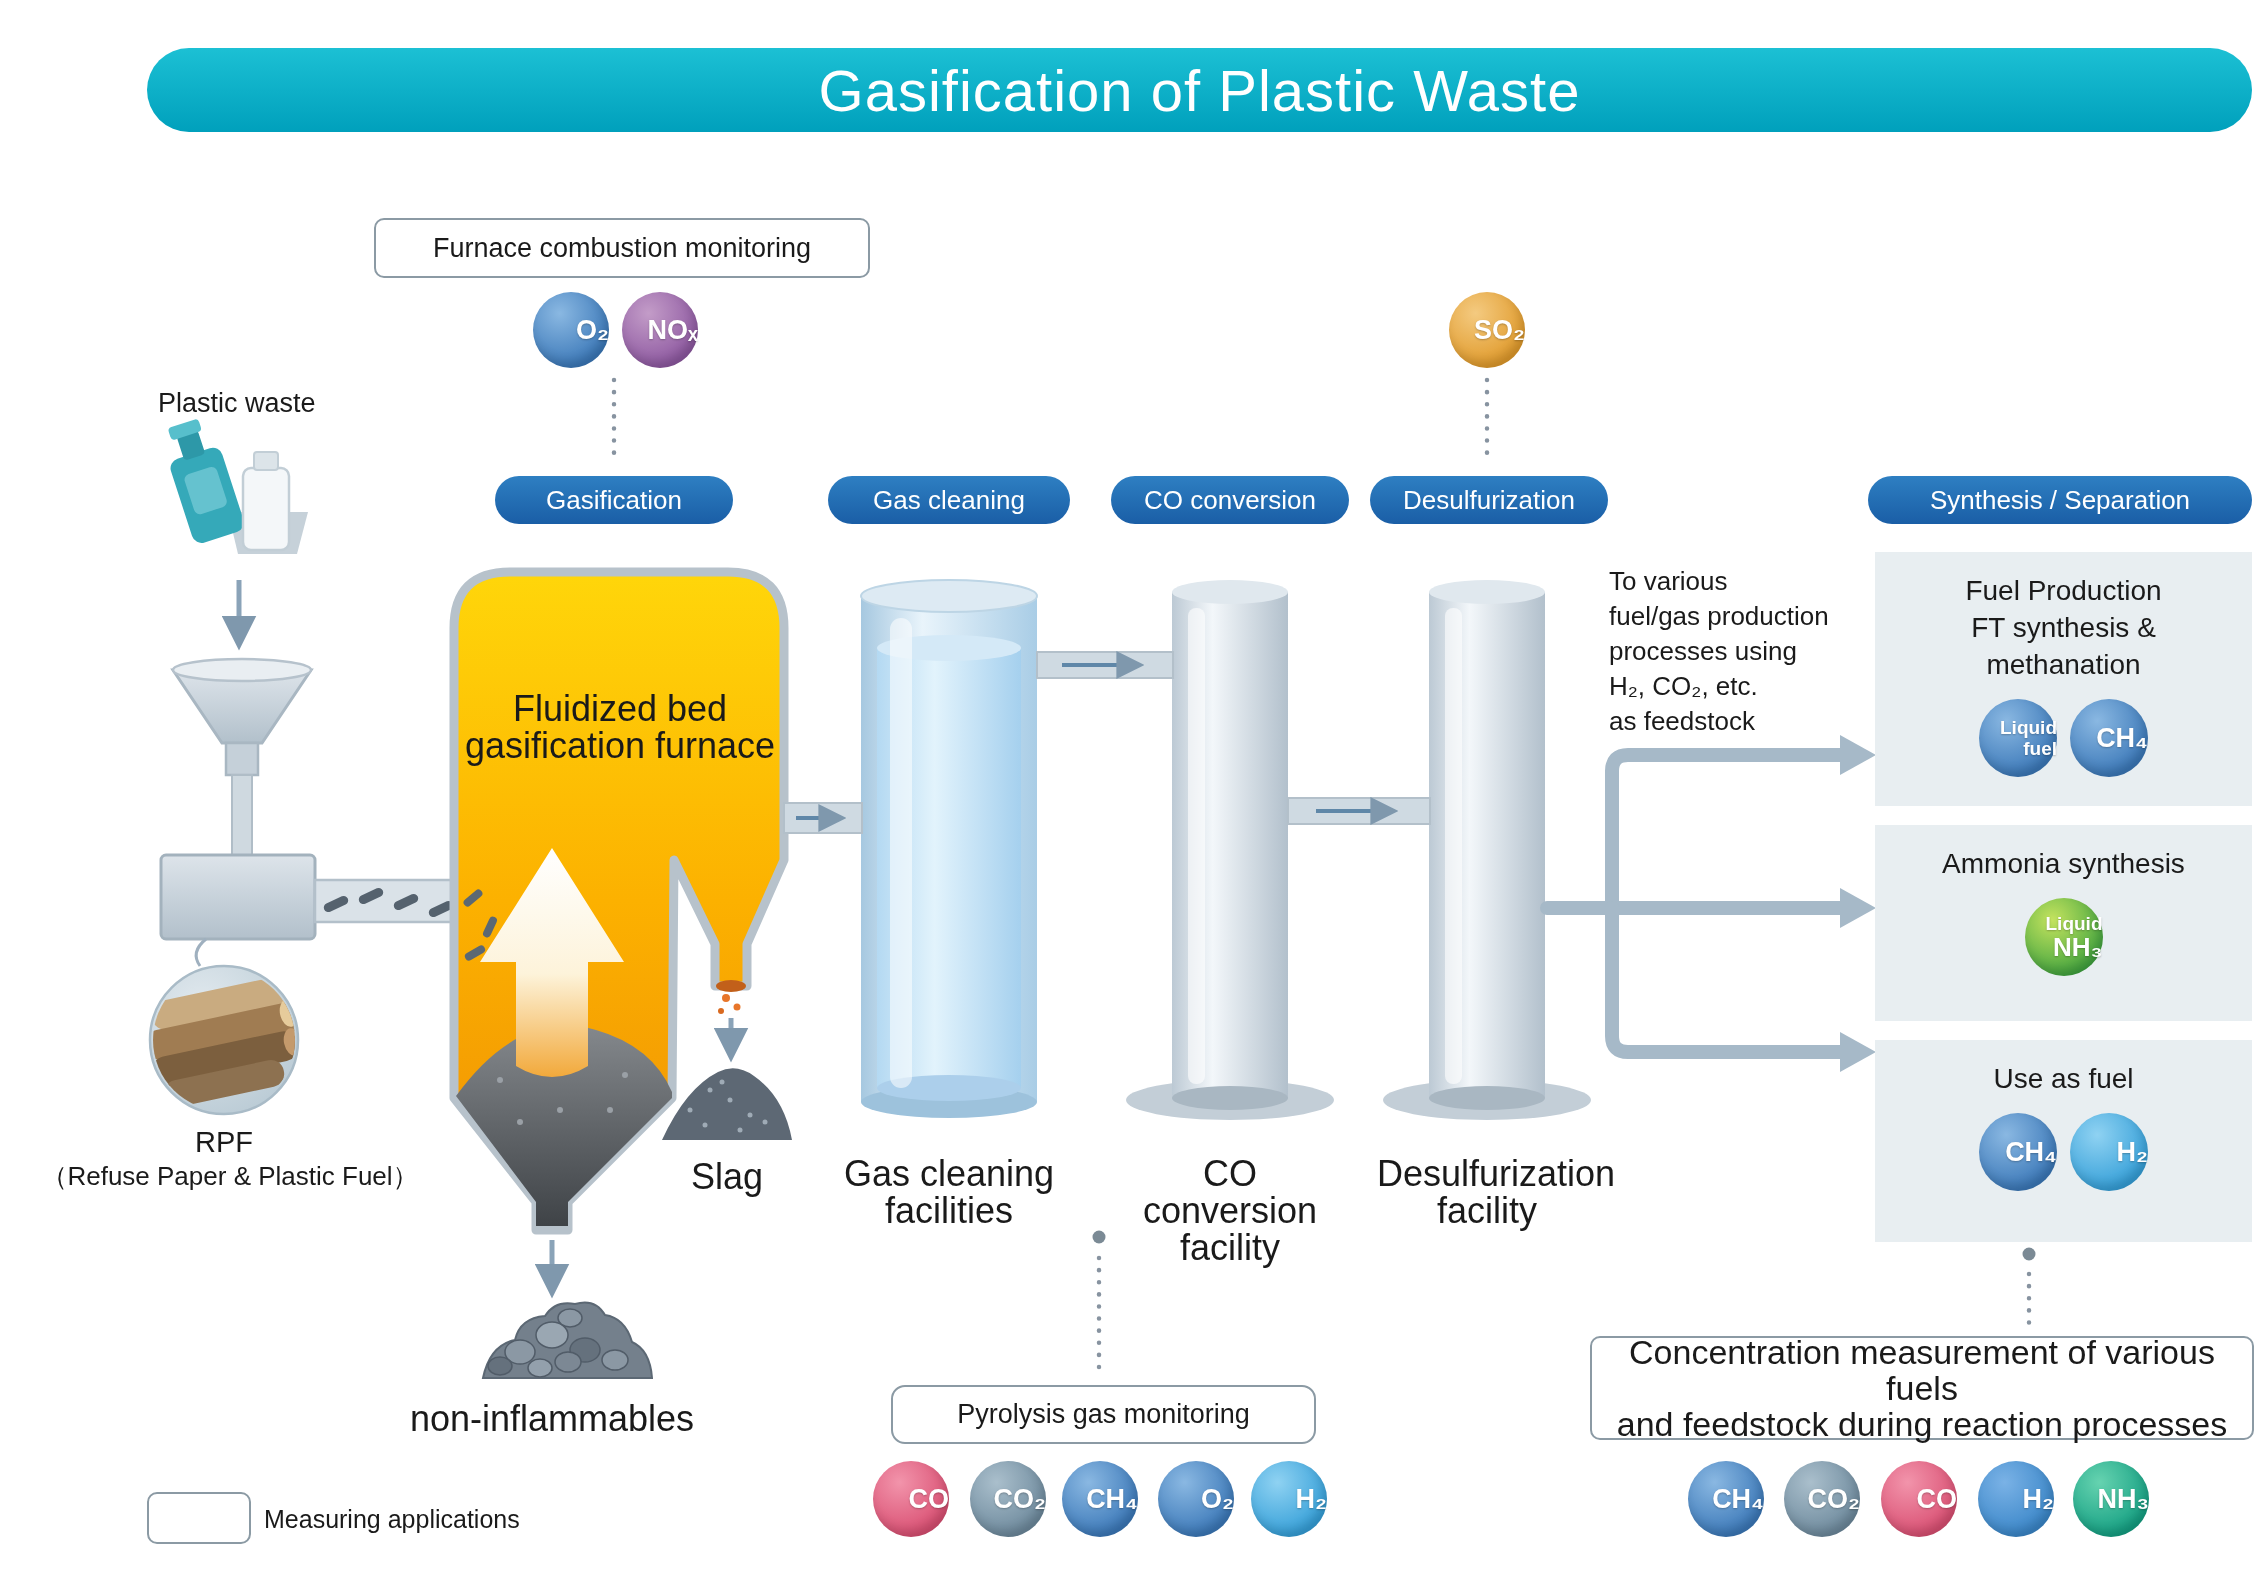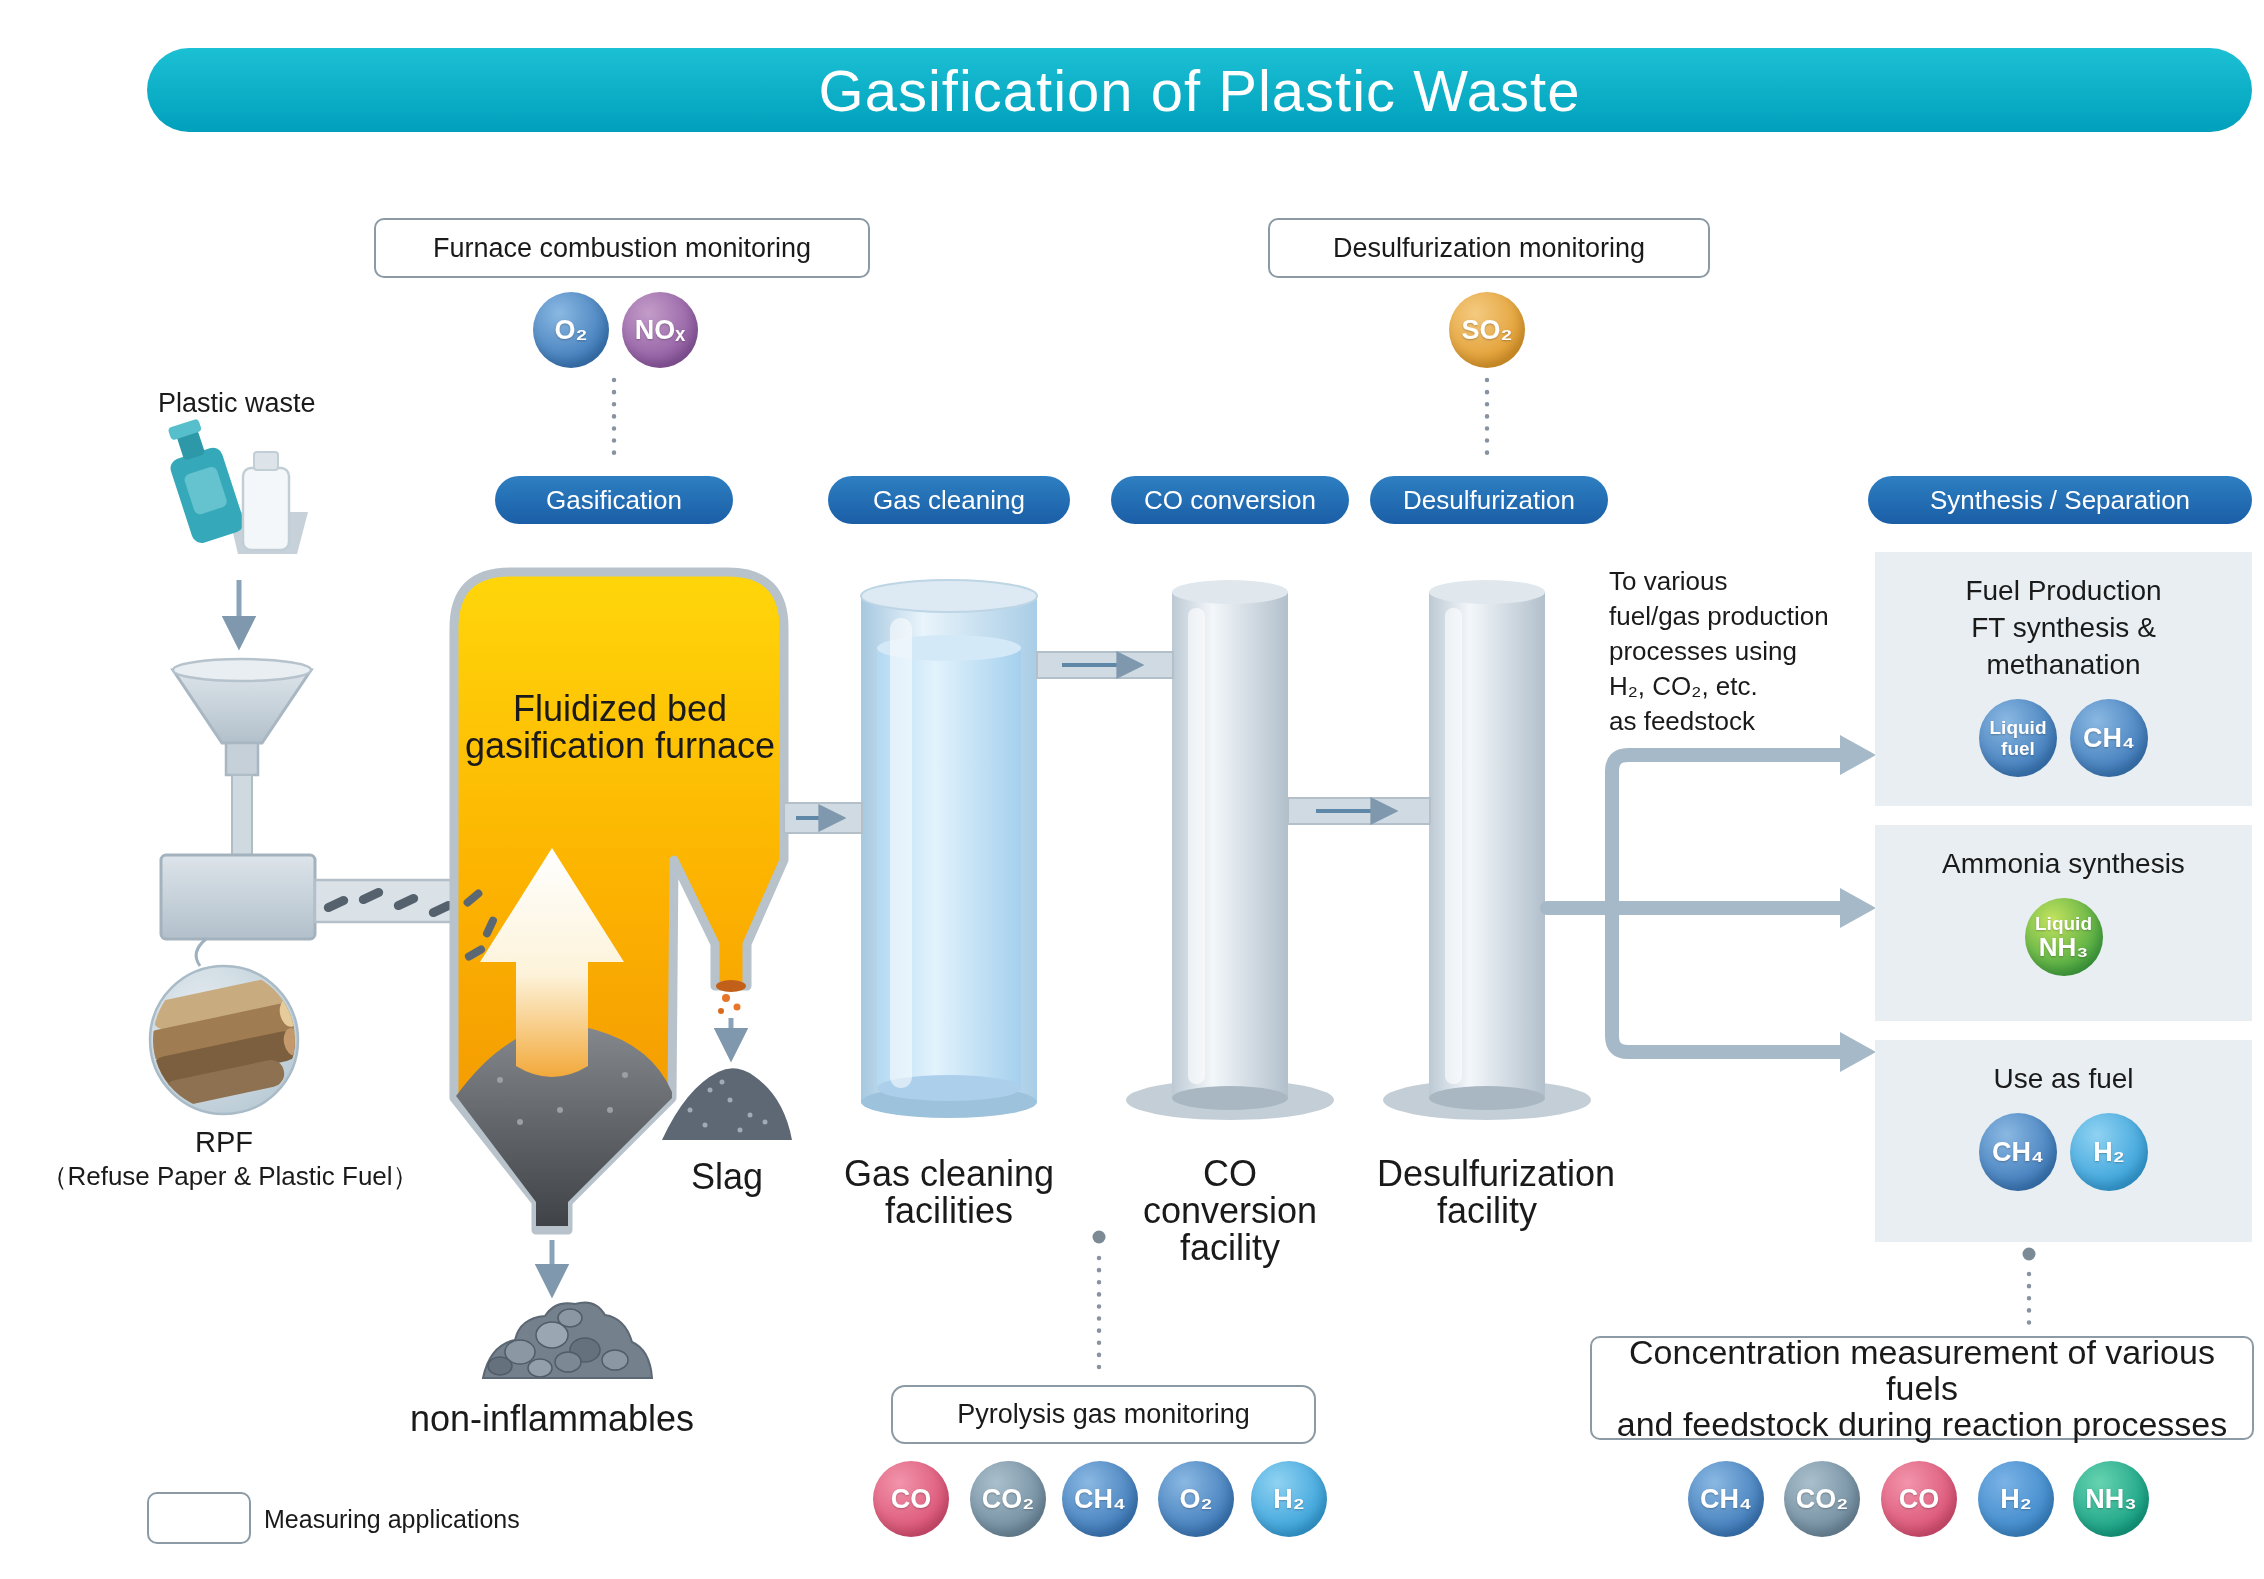--- a/index.html
+++ b/index.html
@@ -8,21 +8,21 @@
   .abs{position:absolute;}
   .center{display:flex;align-items:center;justify-content:center;text-align:center;}
   .preline{white-space:pre-line;}
   .banner{left:147px;top:48px;width:2105px;height:84px;border-radius:46px;
           background:linear-gradient(180deg,#1cc0d4,#00a0bc);color:#fff;font-size:58px;
           font-weight:normal;letter-spacing:1px;}
   .mbox{background:#fff;border:2.5px solid #8b9aa4;border-radius:10px;font-size:27px;}
   .pill{height:48px;border-radius:24px;background:linear-gradient(180deg,#2e7fc2,#1a5ea6);
         color:#fff;font-size:26px;font-weight:500;}
   .gas{position:absolute;width:76px;height:76px;border-radius:50%;display:flex;flex-direction:column;
-       align-items:center;justify-content:center;color:#fff;font-weight:bold;font-size:27px;
+       align-items:flex-end;justify-content:center;color:#fff;font-weight:bold;font-size:27px;
        text-shadow:0 1px 2px rgba(0,0,0,.25);box-shadow:inset -4px -7px 10px rgba(0,0,0,.14);}
   .chip{position:static;width:78px;height:78px;}
   .chip-top{font-size:19px;line-height:21px;font-weight:bold;}
   .chip-big{font-size:26px;line-height:27px;font-weight:bold;}
   .g-blue{background:radial-gradient(circle at 35% 28%,#8ab8e2,#3b78b8 75%);}
   .g-blue2{background:radial-gradient(circle at 35% 28%,#7ab2e6,#3a86c8 75%);}
   .g-lblue{background:radial-gradient(circle at 35% 28%,#8fd2f2,#359fd8 75%);}
   .g-purple{background:radial-gradient(circle at 35% 28%,#c39cc8,#8d58a0 75%);}
   .g-orange{background:radial-gradient(circle at 35% 28%,#f4ca80,#e09a2b 75%);}
   .g-pink{background:radial-gradient(circle at 35% 28%,#f republican,#d94f72 75%);}
@@ -243,21 +243,20 @@
     <g fill="#a6b9c8">
       <path d="M1840 735 L1876 755 L1840 775 Z"></path>
       <path d="M1840 888 L1876 908 L1840 928 Z"></path>
       <path d="M1840 1032 L1876 1052 L1840 1072 Z"></path>
     </g>
   </svg>
 
   <div class="abs banner center">Gasification of Plastic Waste</div>
 
   <div class="abs mbox center" style="left:374px;top:218px;width:492px;height:56px">Furnace combustion monitoring</div>
-  <div class="abs mbox center" style="left:1268px;top:218px;width:438px;height:56px">Desulfurization monitoring</div>
 
   <div class="gas g-blue" style="left:533px;top:292px">
     <span>O₂</span>
     </div>
   <div class="gas g-purple" style="left:622px;top:292px">
     <span>NOₓ</span>
     </div>
   <div class="gas g-orange" style="left:1449px;top:292px">
     <span>SO₂</span>
     </div>

